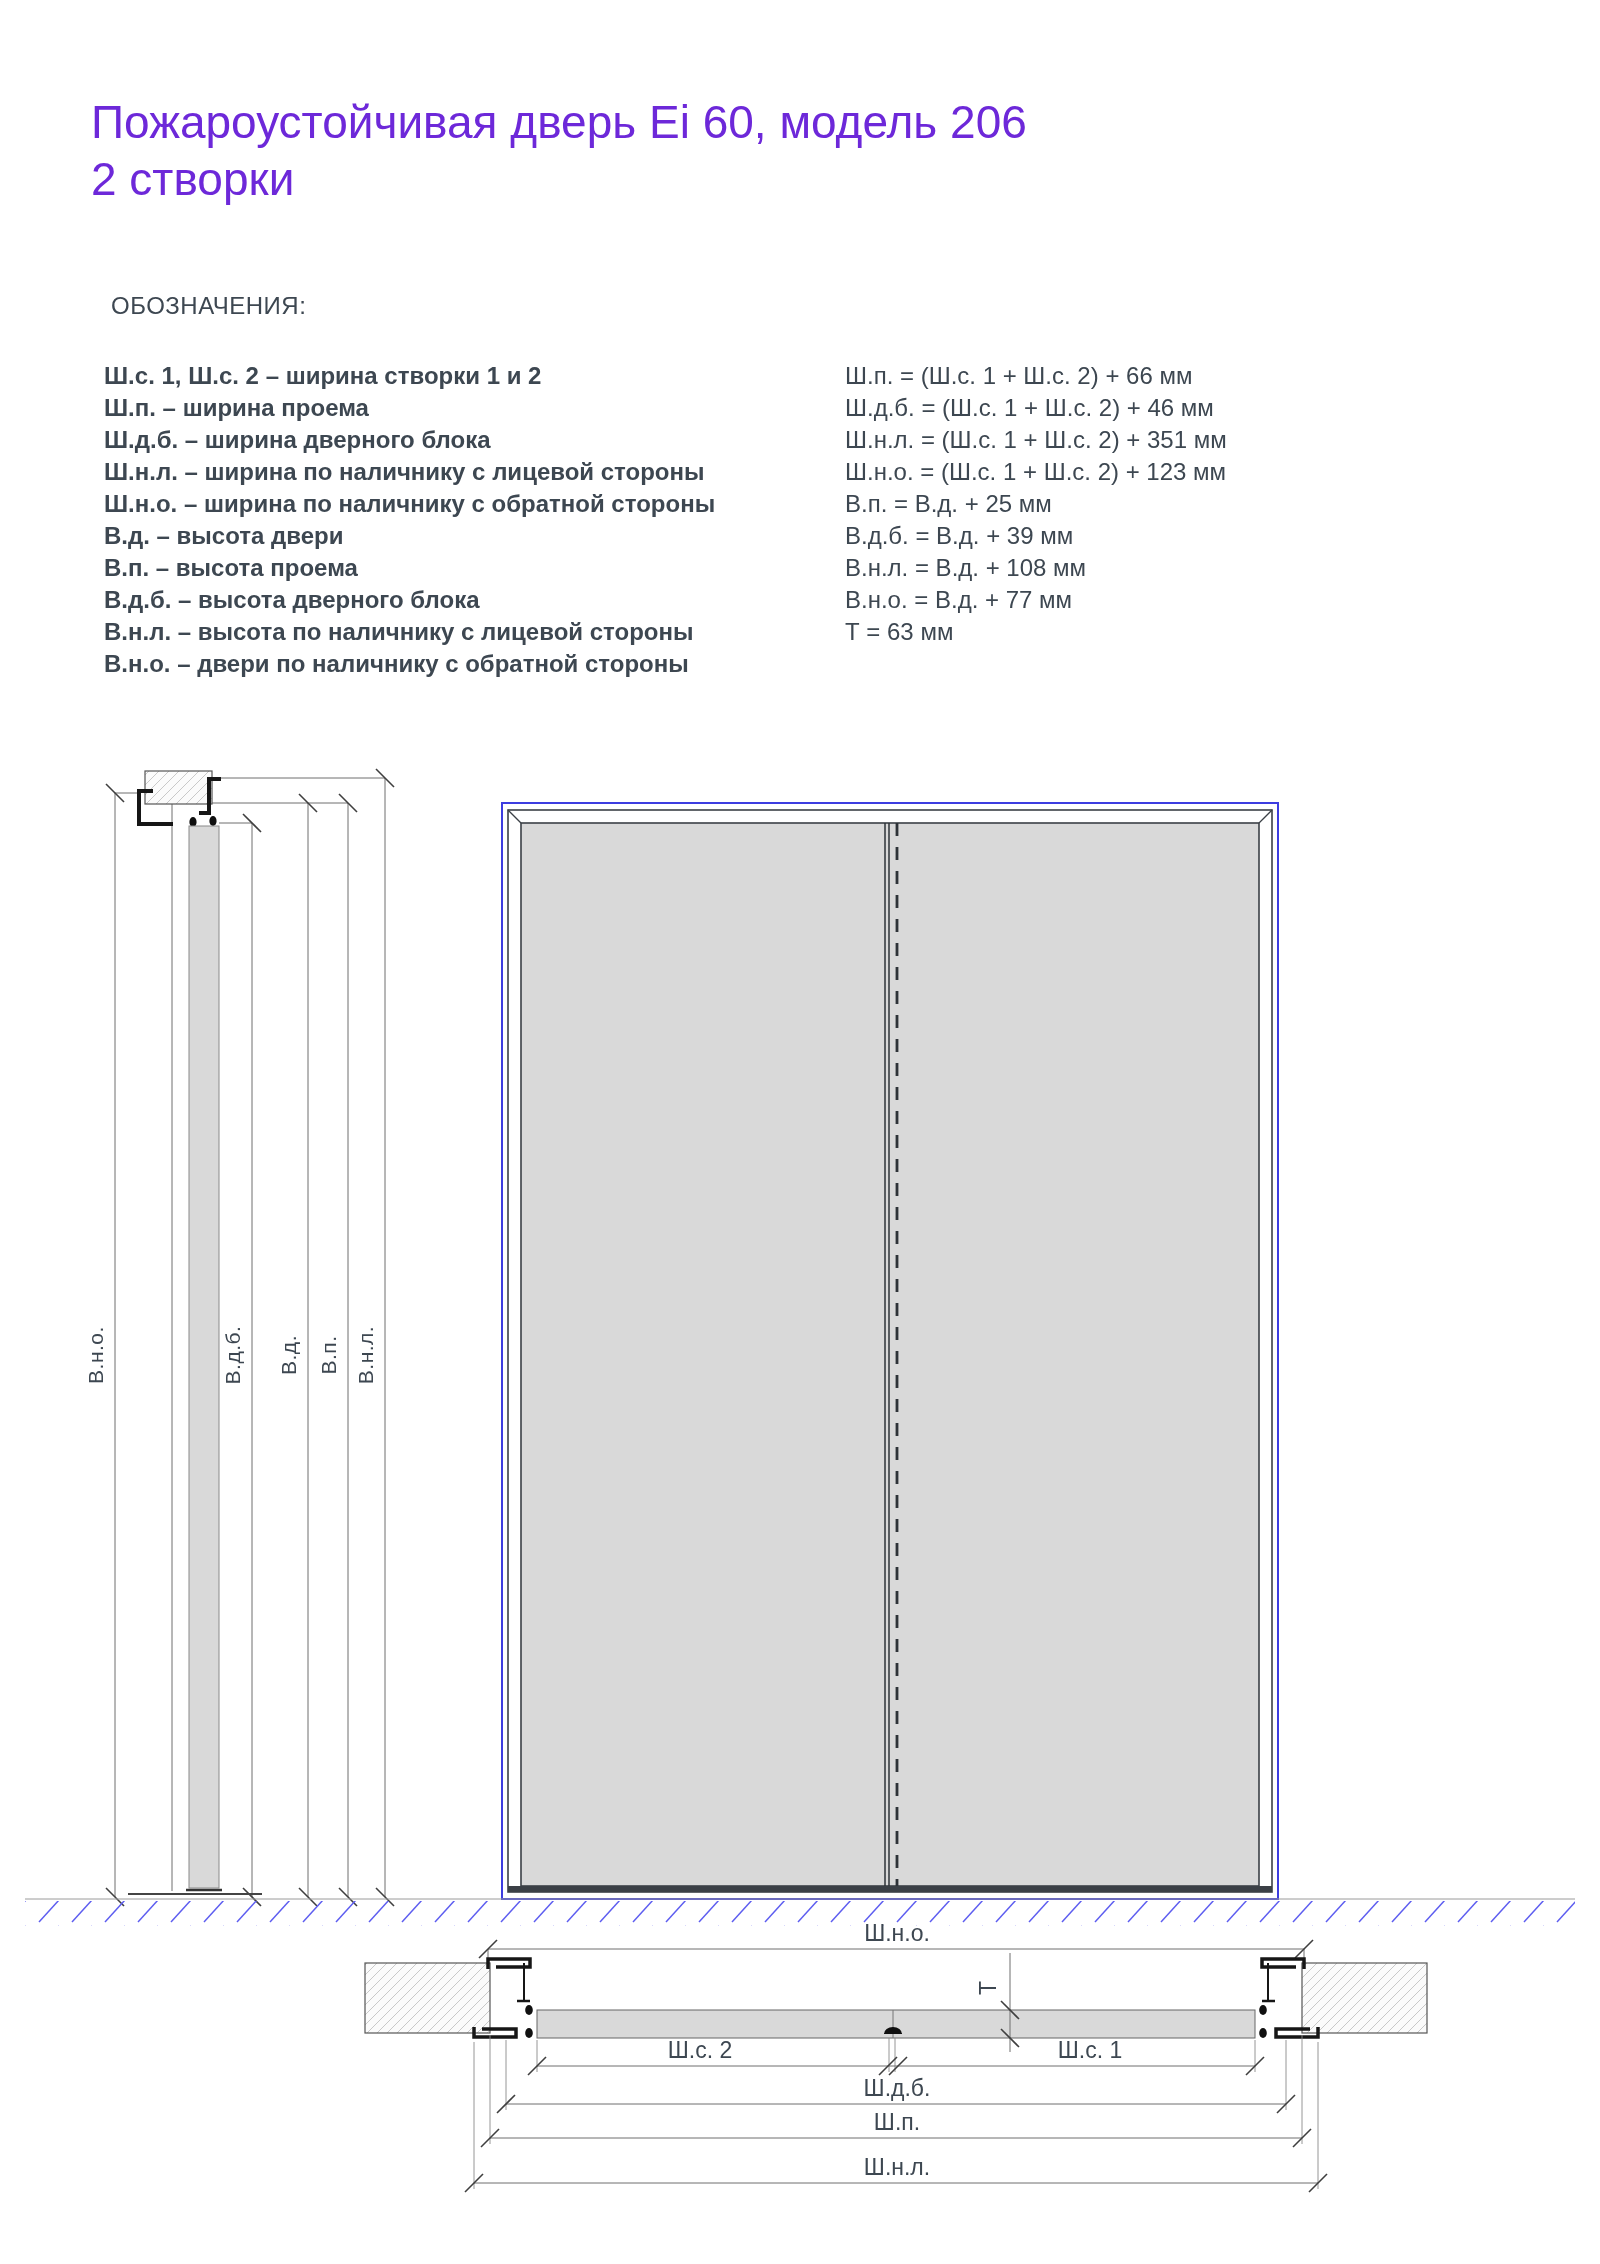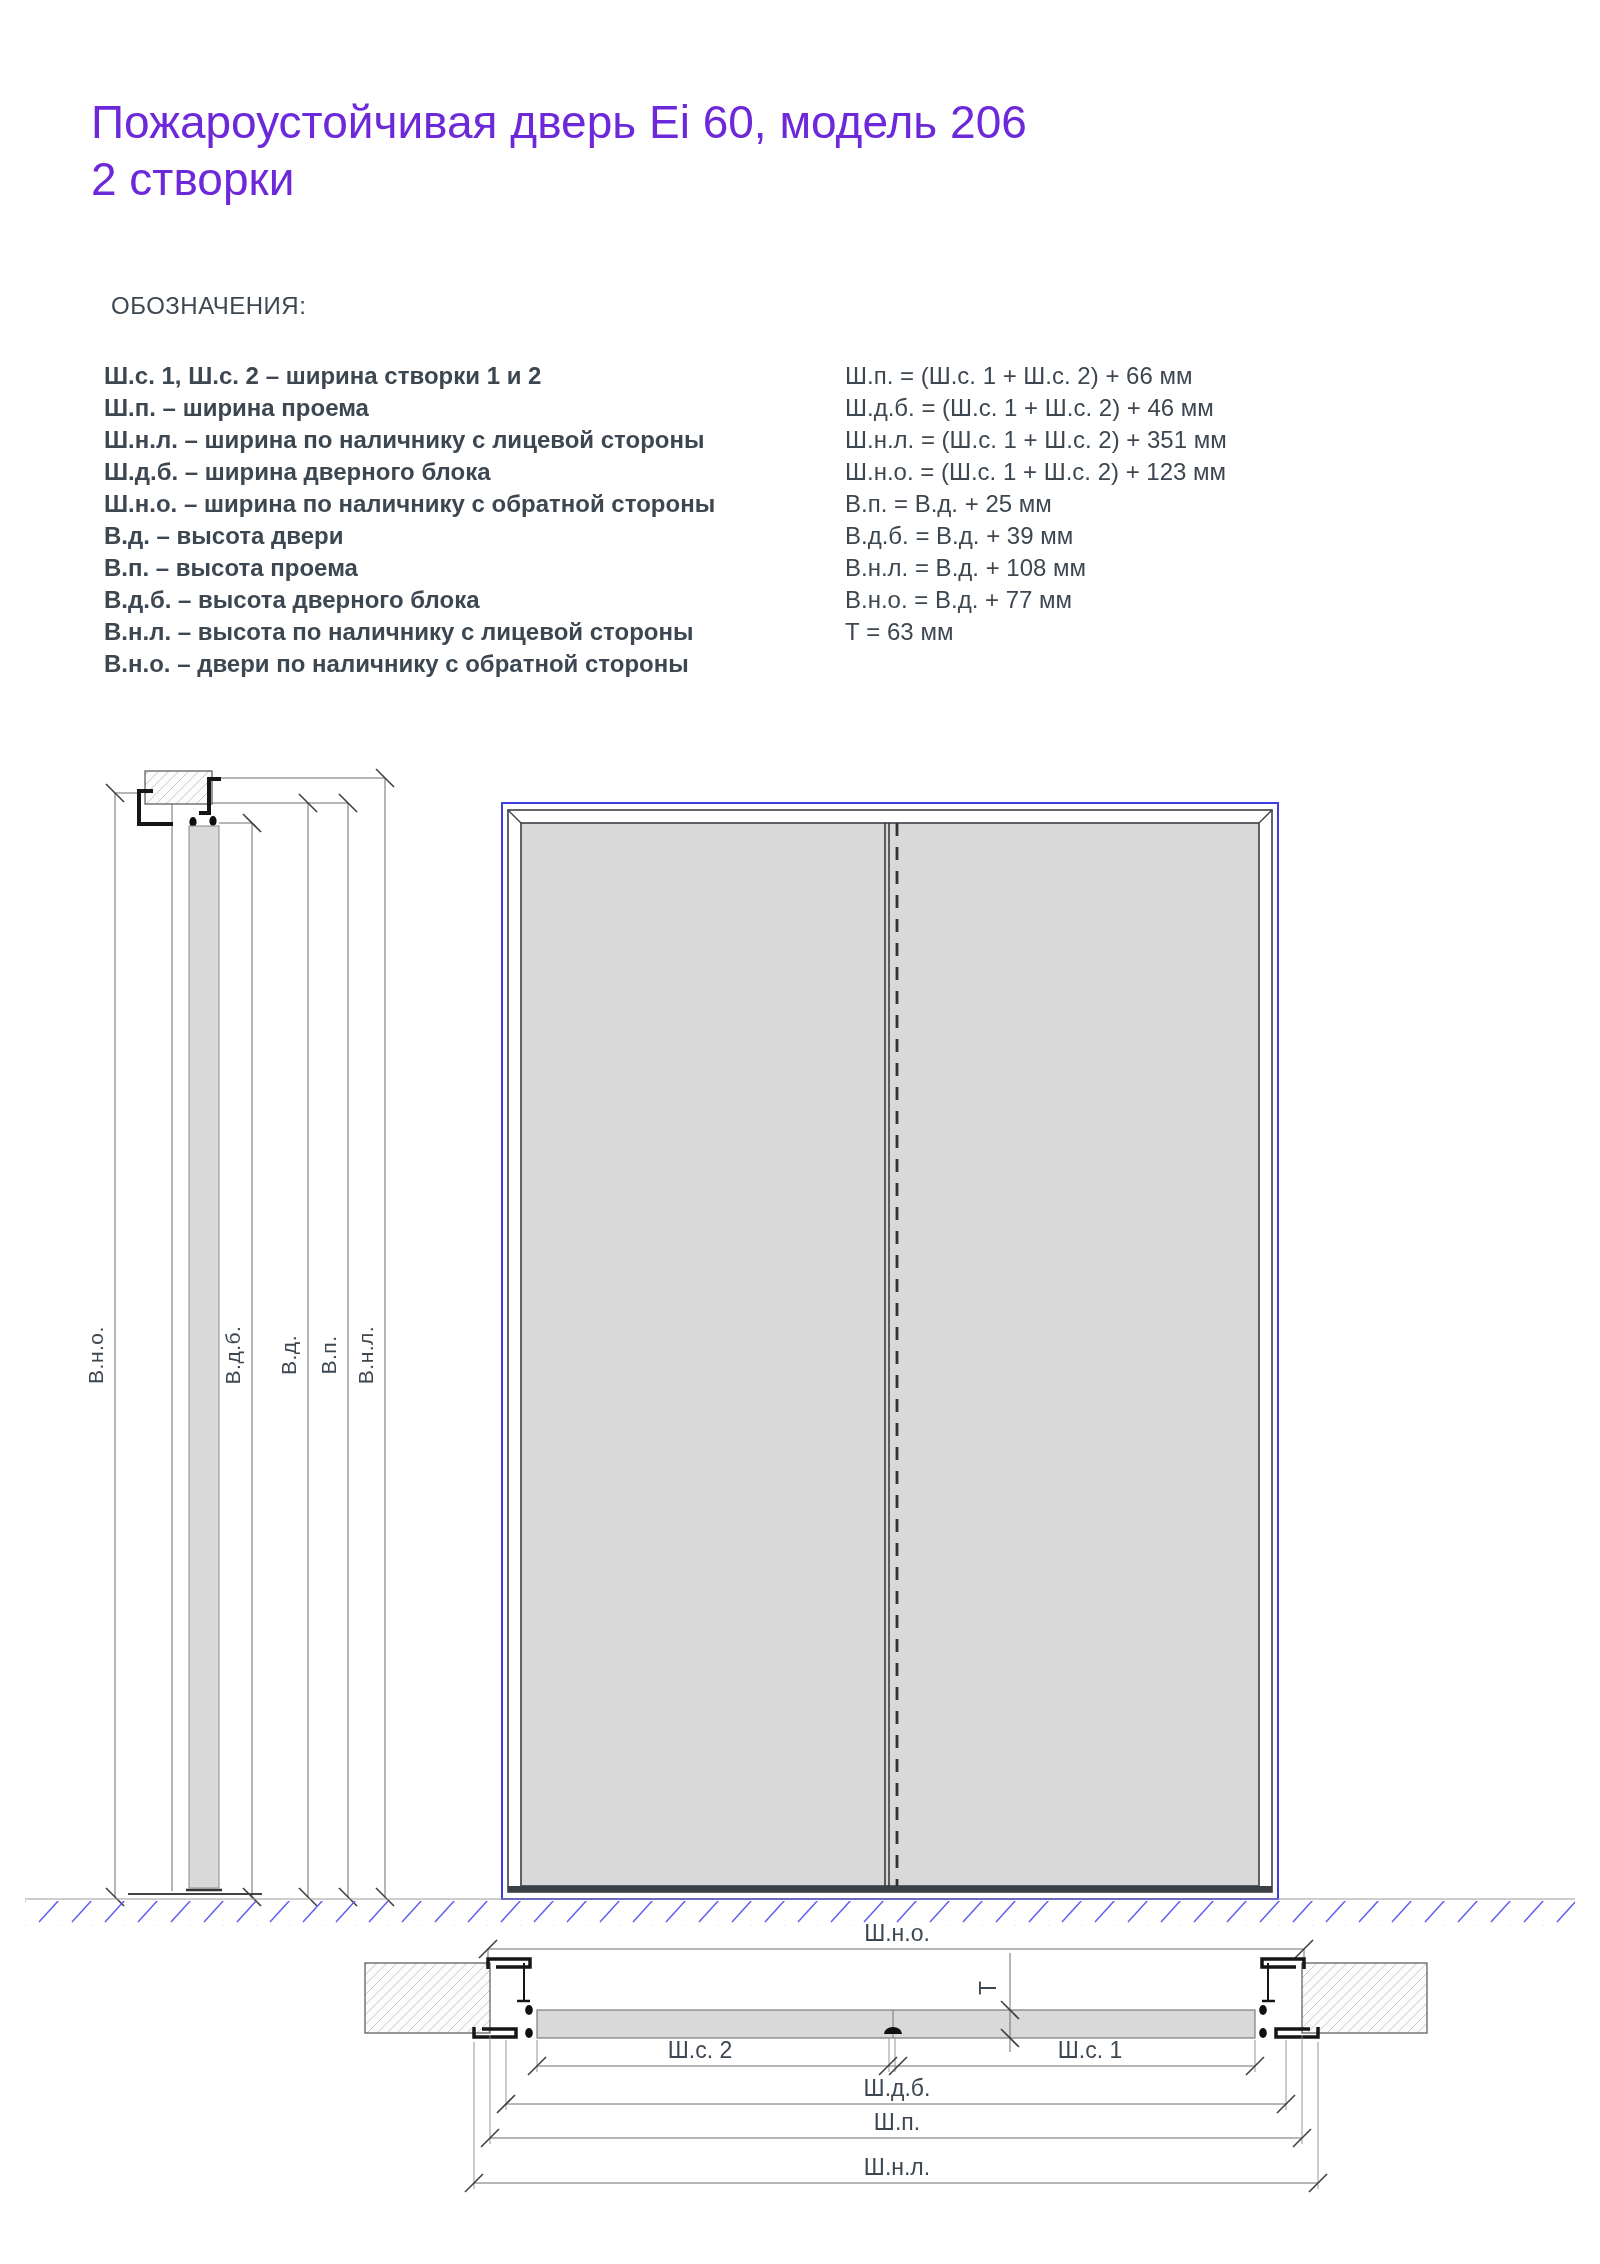--- a/index.html
+++ b/index.html
@@ -59,22 +59,22 @@
   <h1 class="title">
     <span>Пожароустойчивая дверь Ei 60, модель 206</span>
     <span>2 створки</span>
   </h1>
 
   <div class="legend-heading">ОБОЗНАЧЕНИЯ:</div>
 
   <div class="legend-col left">
     <div>Ш.с. 1, Ш.с. 2 – ширина створки 1 и 2</div>
     <div>Ш.п. – ширина проема</div>
+    <div>Ш.д.б. – ширина дверного блока</div>
     <div>Ш.н.л. – ширина по наличнику с лицевой стороны</div>
-    <div>Ш.д.б. – ширина дверного блока</div>
     <div>Ш.н.о. – ширина по наличнику с обратной стороны</div>
     <div>В.д. – высота двери</div>
     <div>В.п. – высота проема</div>
     <div>В.д.б. – высота дверного блока</div>
     <div>В.н.л. – высота по наличнику с лицевой стороны</div>
     <div>В.н.о. – двери по наличнику с обратной стороны</div>
   </div>
 
   <div class="legend-col right">
     <div>Ш.п. = (Ш.с. 1 + Ш.с. 2) + 66 мм</div>

